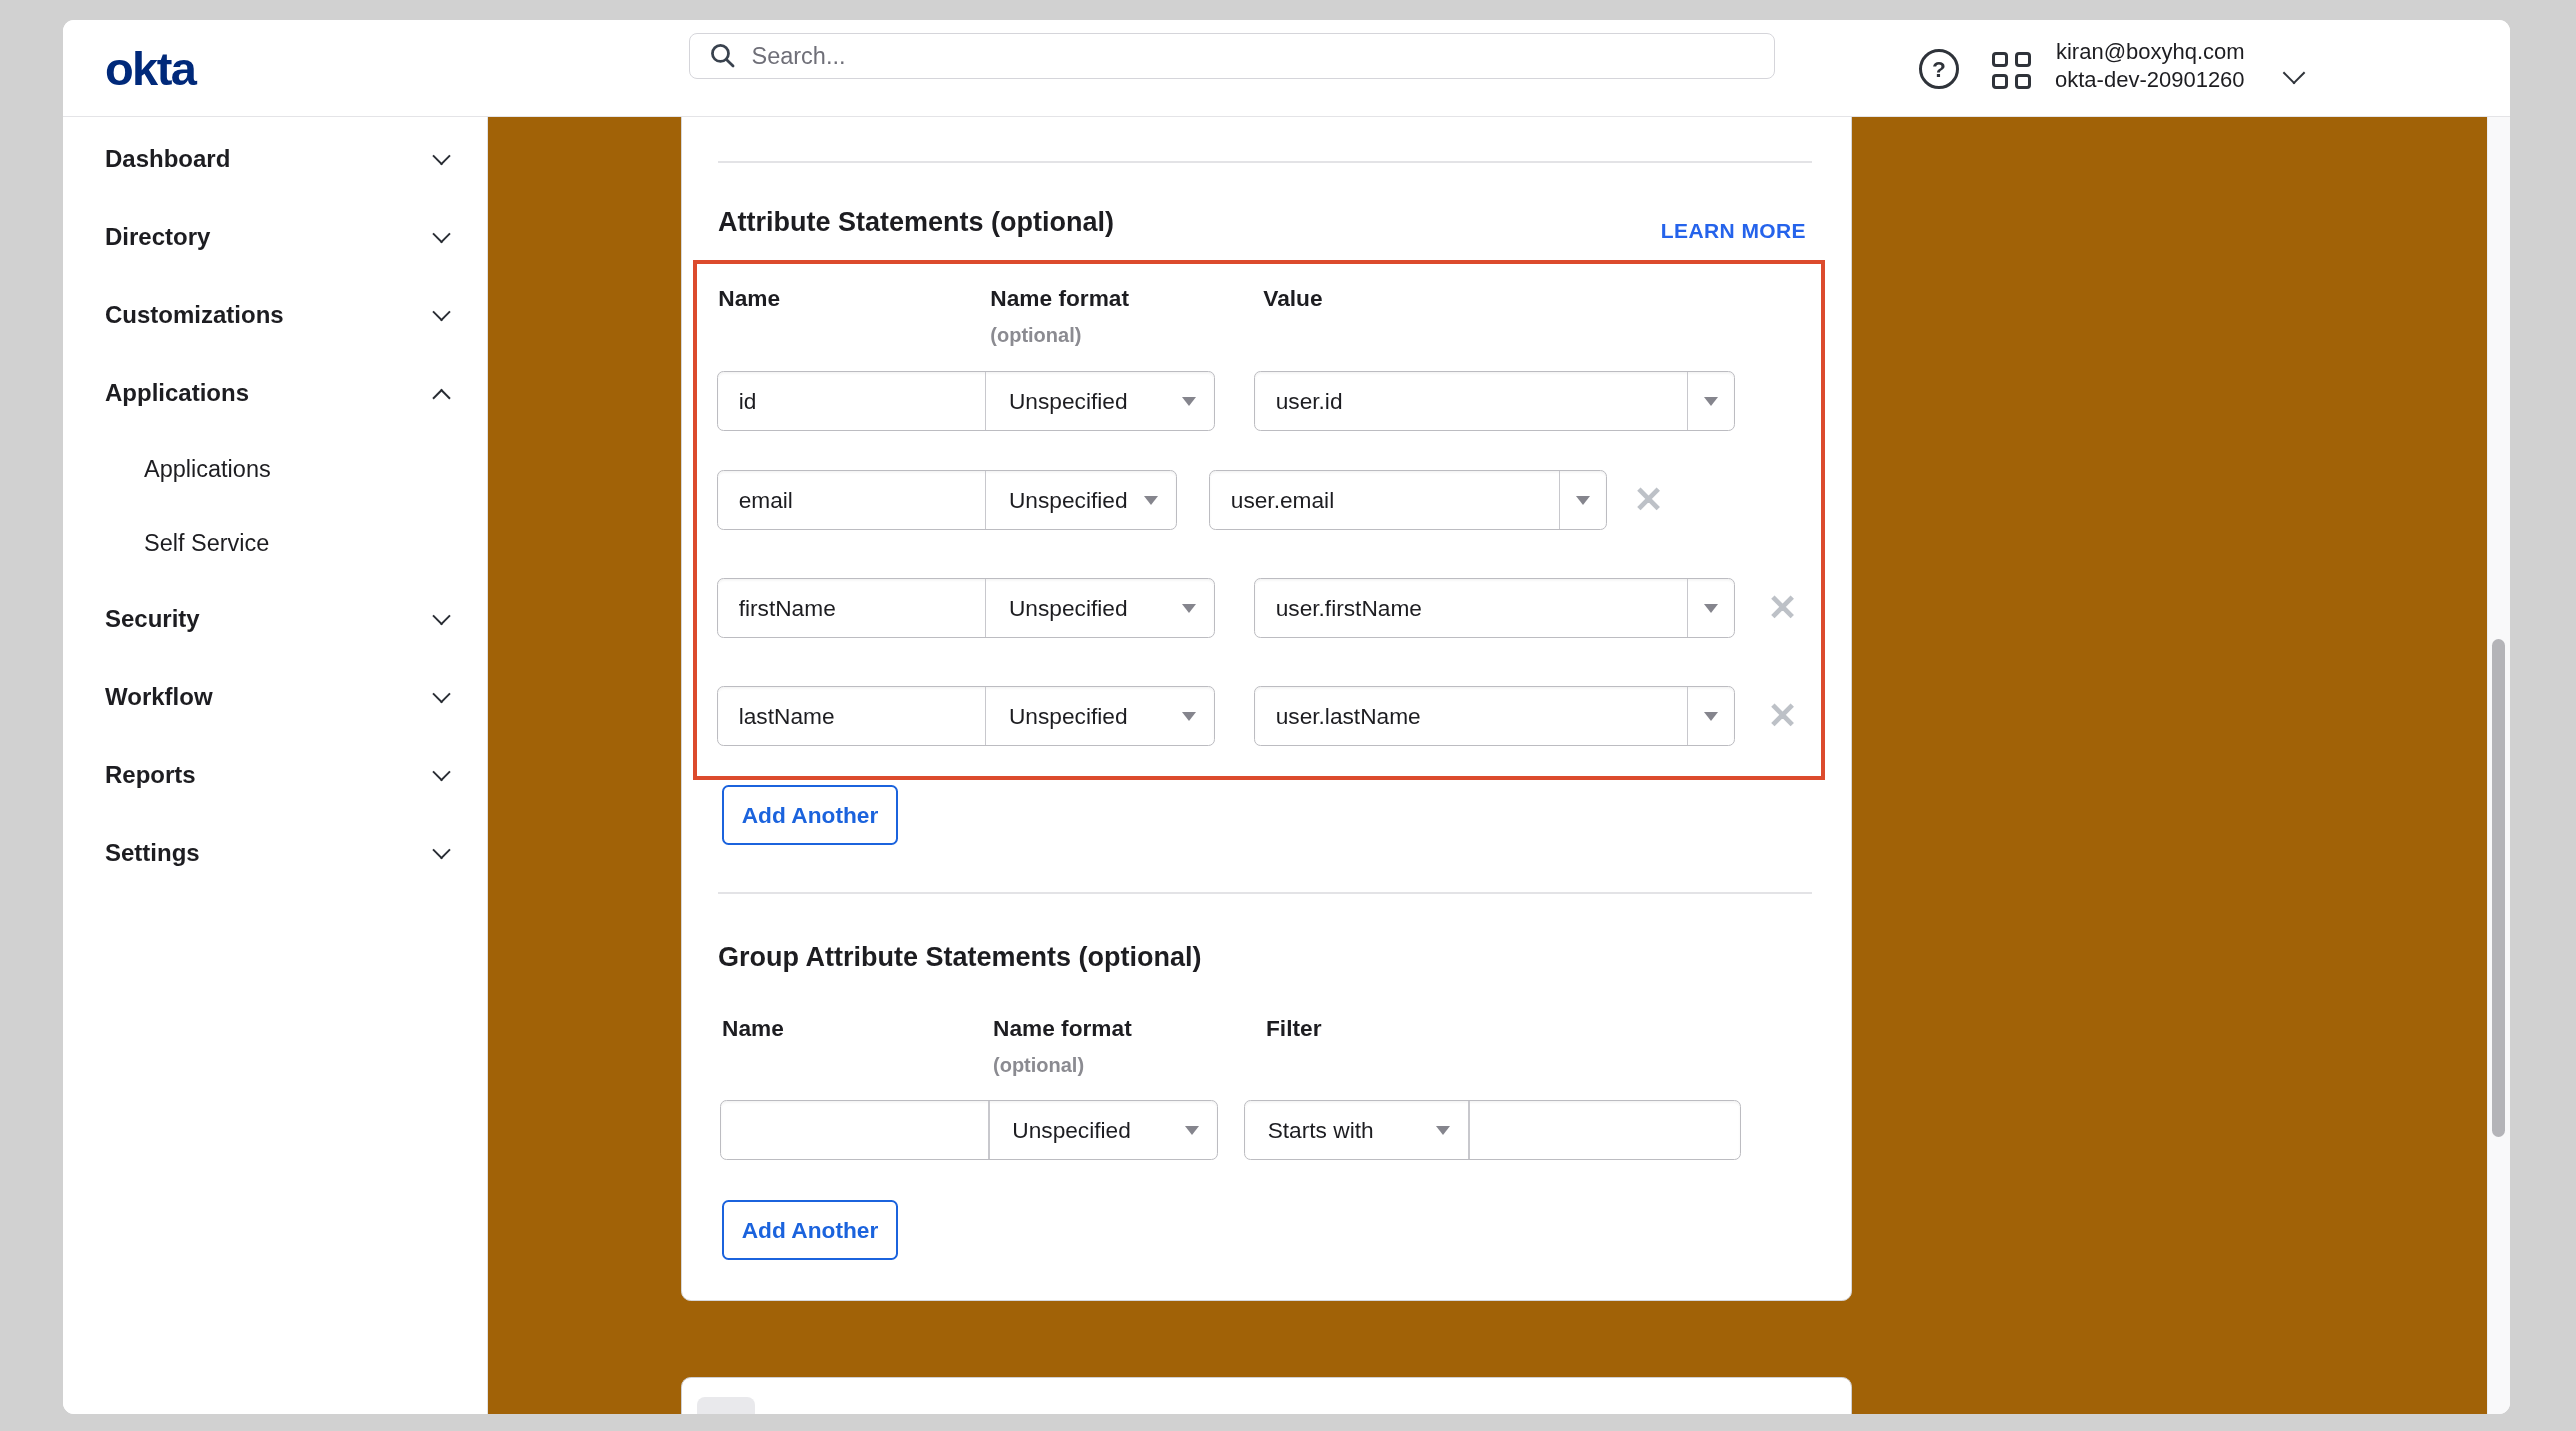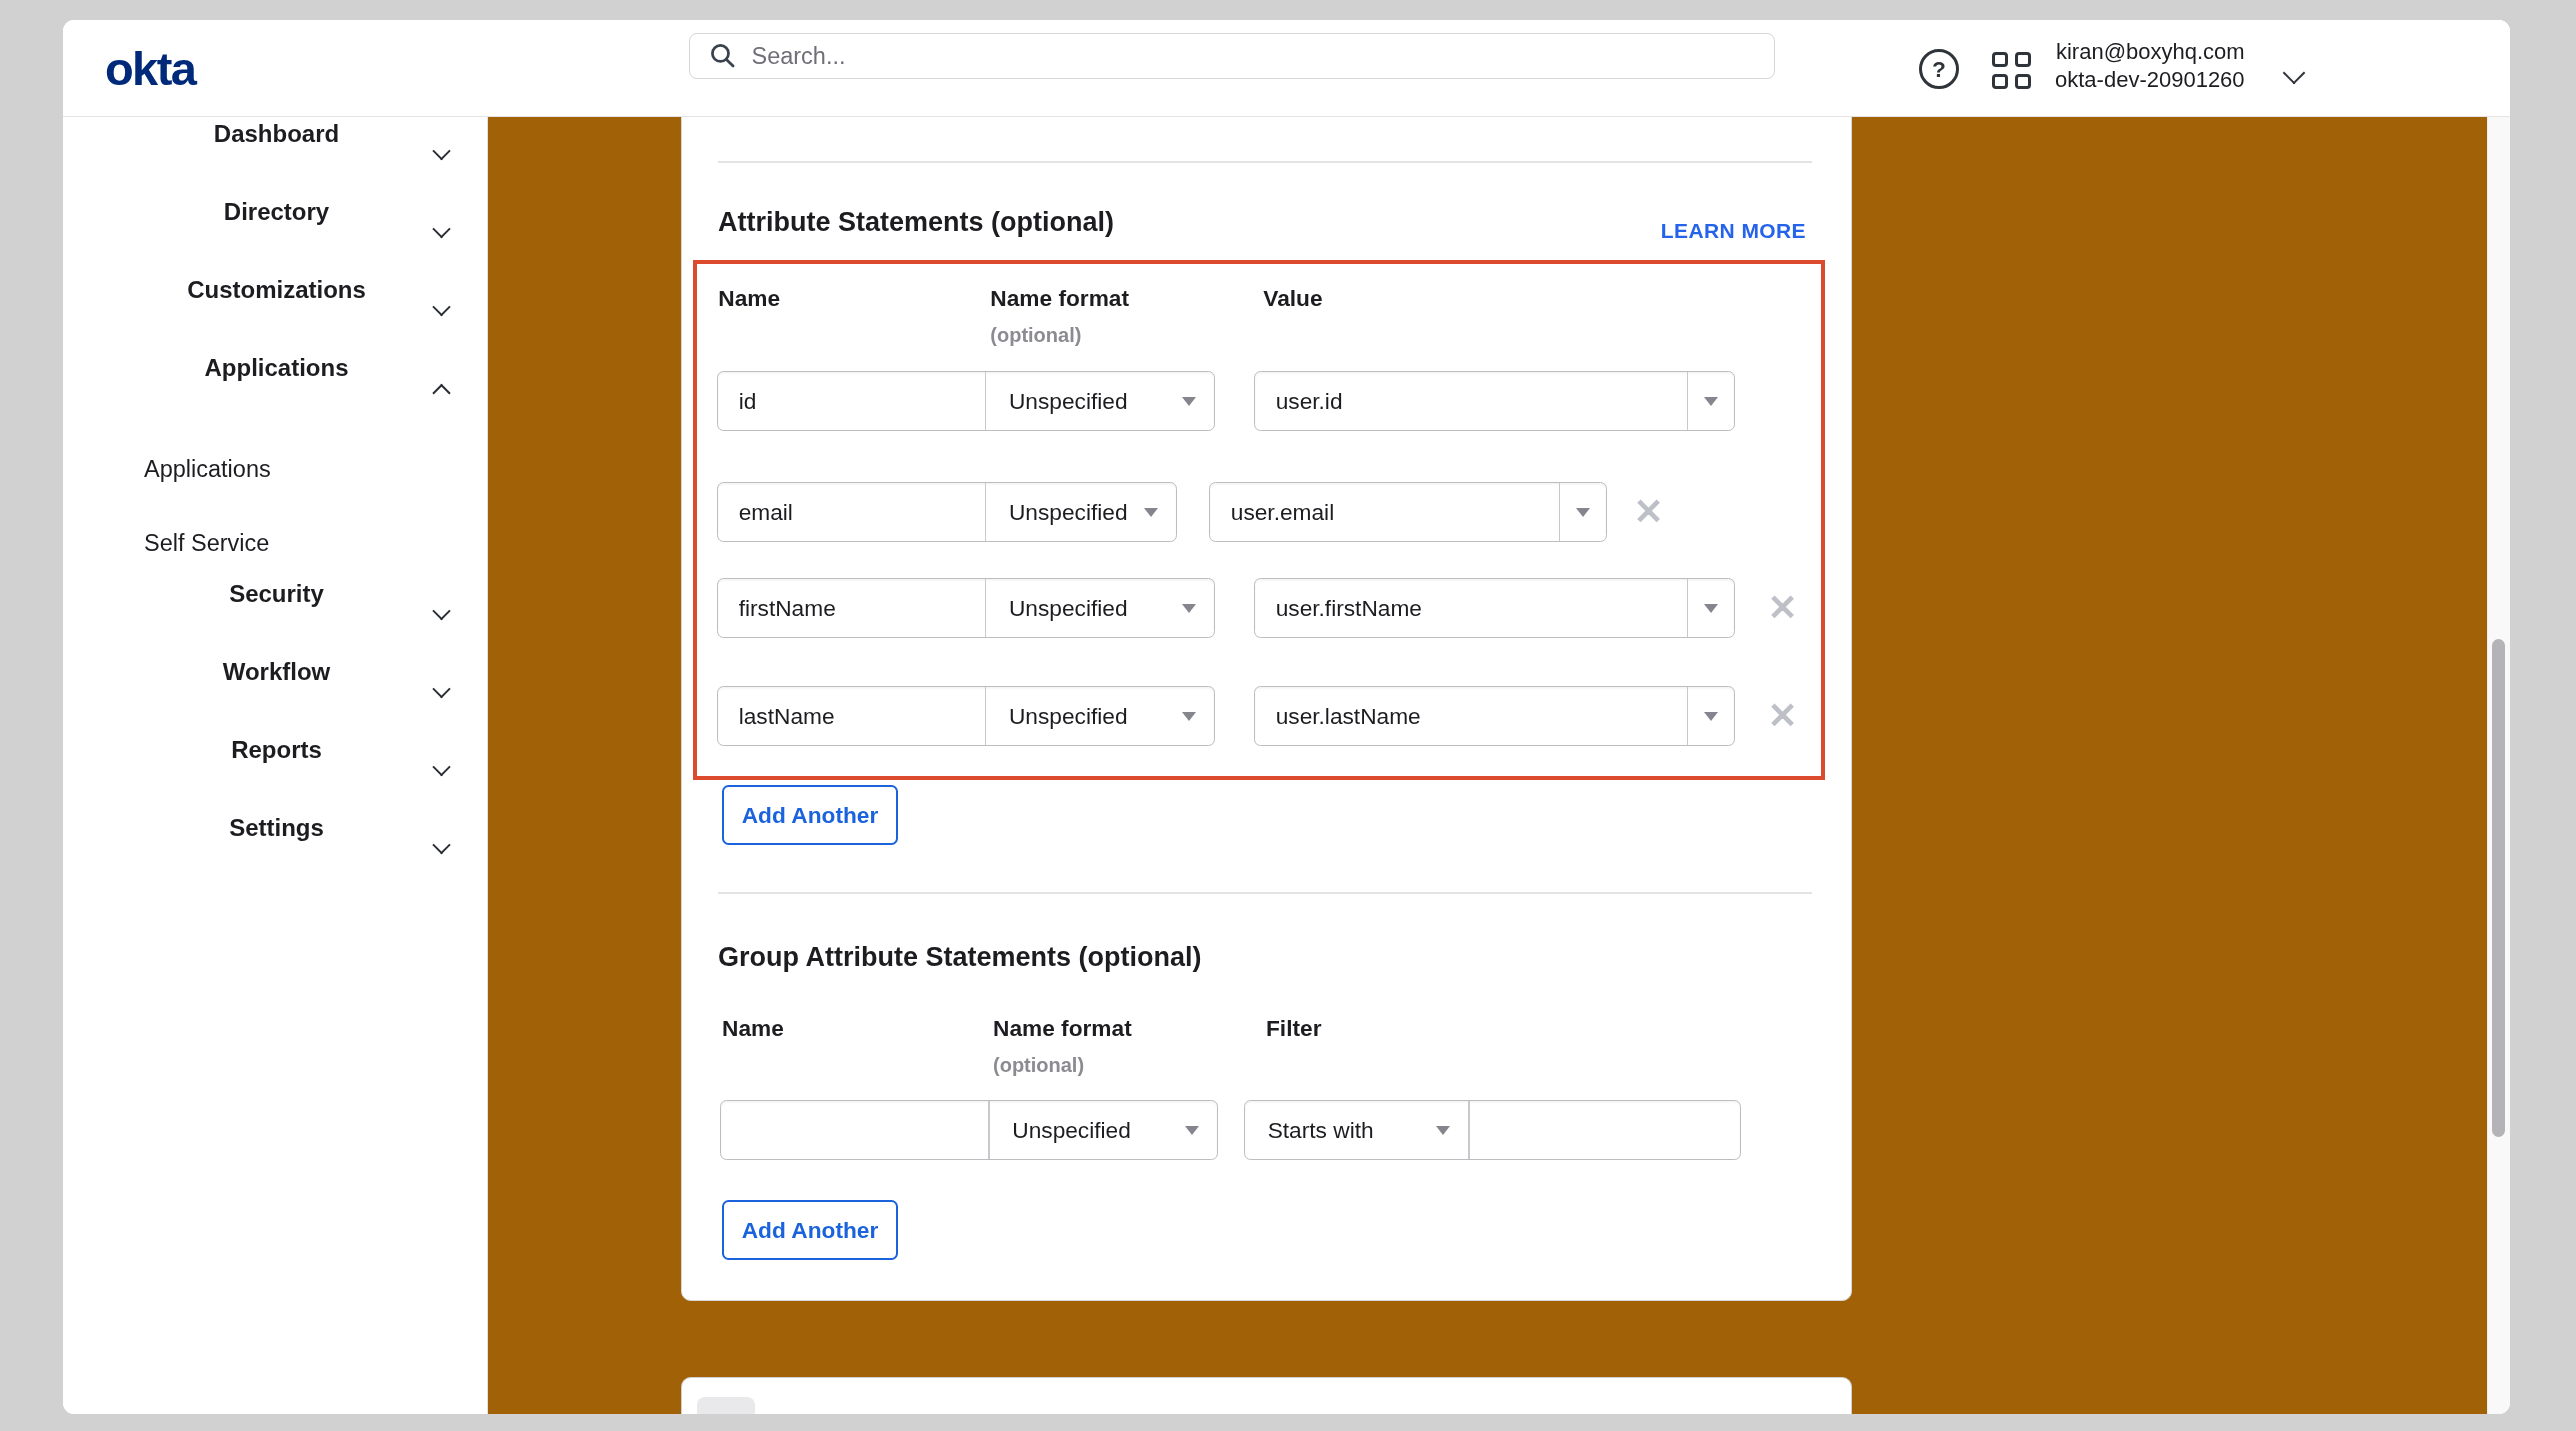--- a/index.html
+++ b/index.html
@@ -35,21 +35,21 @@
     display:grid; grid-template-columns:16px 16px; grid-template-rows:15.4px 15.4px; gap:6.5px; cursor:pointer; }
   .grid-btn span { border:3.2px solid #2f333a; border-radius:4px; }
   .account { position:absolute; left:1992px; top:18px; display:flex; flex-direction:column; align-items:flex-end; cursor:pointer; }
   .account .line { font-size:22px; line-height:28px; color:#1d1d21; white-space:nowrap; }
   .acc-chev { position:absolute; left:2223px; top:45px; width:16px; height:16px;
     border-right:2.4px solid #2f333a; border-bottom:2.4px solid #2f333a; transform:rotate(45deg); cursor:pointer; }
   
   .sidebar { position:absolute; left:0; top:97px; width:425px; height:1297px;
     border-right:1.6px solid #e2e2e5; background:#fff; padding-top:3.2px; }
   .sb-item { height:78px; display:flex; align-items:center; padding:0 39px 0 42px;
-    font-size:24px; font-weight:700; cursor:pointer;flex-direction:column; }
+    font-size:24px; font-weight:700; cursor:pointer; }
   .sb-sub { height:74px; display:flex; align-items:center; padding-left:81px;
     font-size:23.5px; font-weight:400; cursor:pointer; }
   .chev { width:13px; height:13px; border-right:2.4px solid #282c33; border-bottom:2.4px solid #282c33;
     margin-left:auto; transform:rotate(45deg) translate(-2.4px,-2.4px); }
   .chev.up { transform:rotate(-135deg) translate(-3.2px,-3.2px); }
   
   .main { position:absolute; left:425px; top:97px; right:22.7px; bottom:0; overflow:hidden; background:#a16207; }
   .card { position:absolute; left:193px; top:-32px; width:1171px; height:1216px;
     background:#fff; border:1.6px solid #d7d7da; border-radius:9.7px; }
   .hr { position:absolute; height:1.6px; background:#e3e3e6; width:1094px; left:36px; }
@@ -189,21 +189,21 @@
           </div>
           <div style="width:39px;"></div>
           <div class="grp" style="width:481px;">
             <input style="flex: 1 1 0%;" value="user.id">
             <div class="vg-arrow">
               <span class="caret"></span>
             </div>
           </div>
         </div>
 
-        <div class="row" style="top:218px; width:947px;border-radius:26px;">
+        <div class="row" style="top:206px; width:947px;border-radius:26px;">
           <div class="grp" style="width:498px;">
             <input class="w-name" value="email" style="">
             <div class="seg-div"></div>
             <div class="dd w-fmt">
               <span>Unspecified</span>
               <span class="caret"></span>
             </div>
           </div>
           <div style="width:39px;"></div>
           <div class="grp" style="width:481px;">

